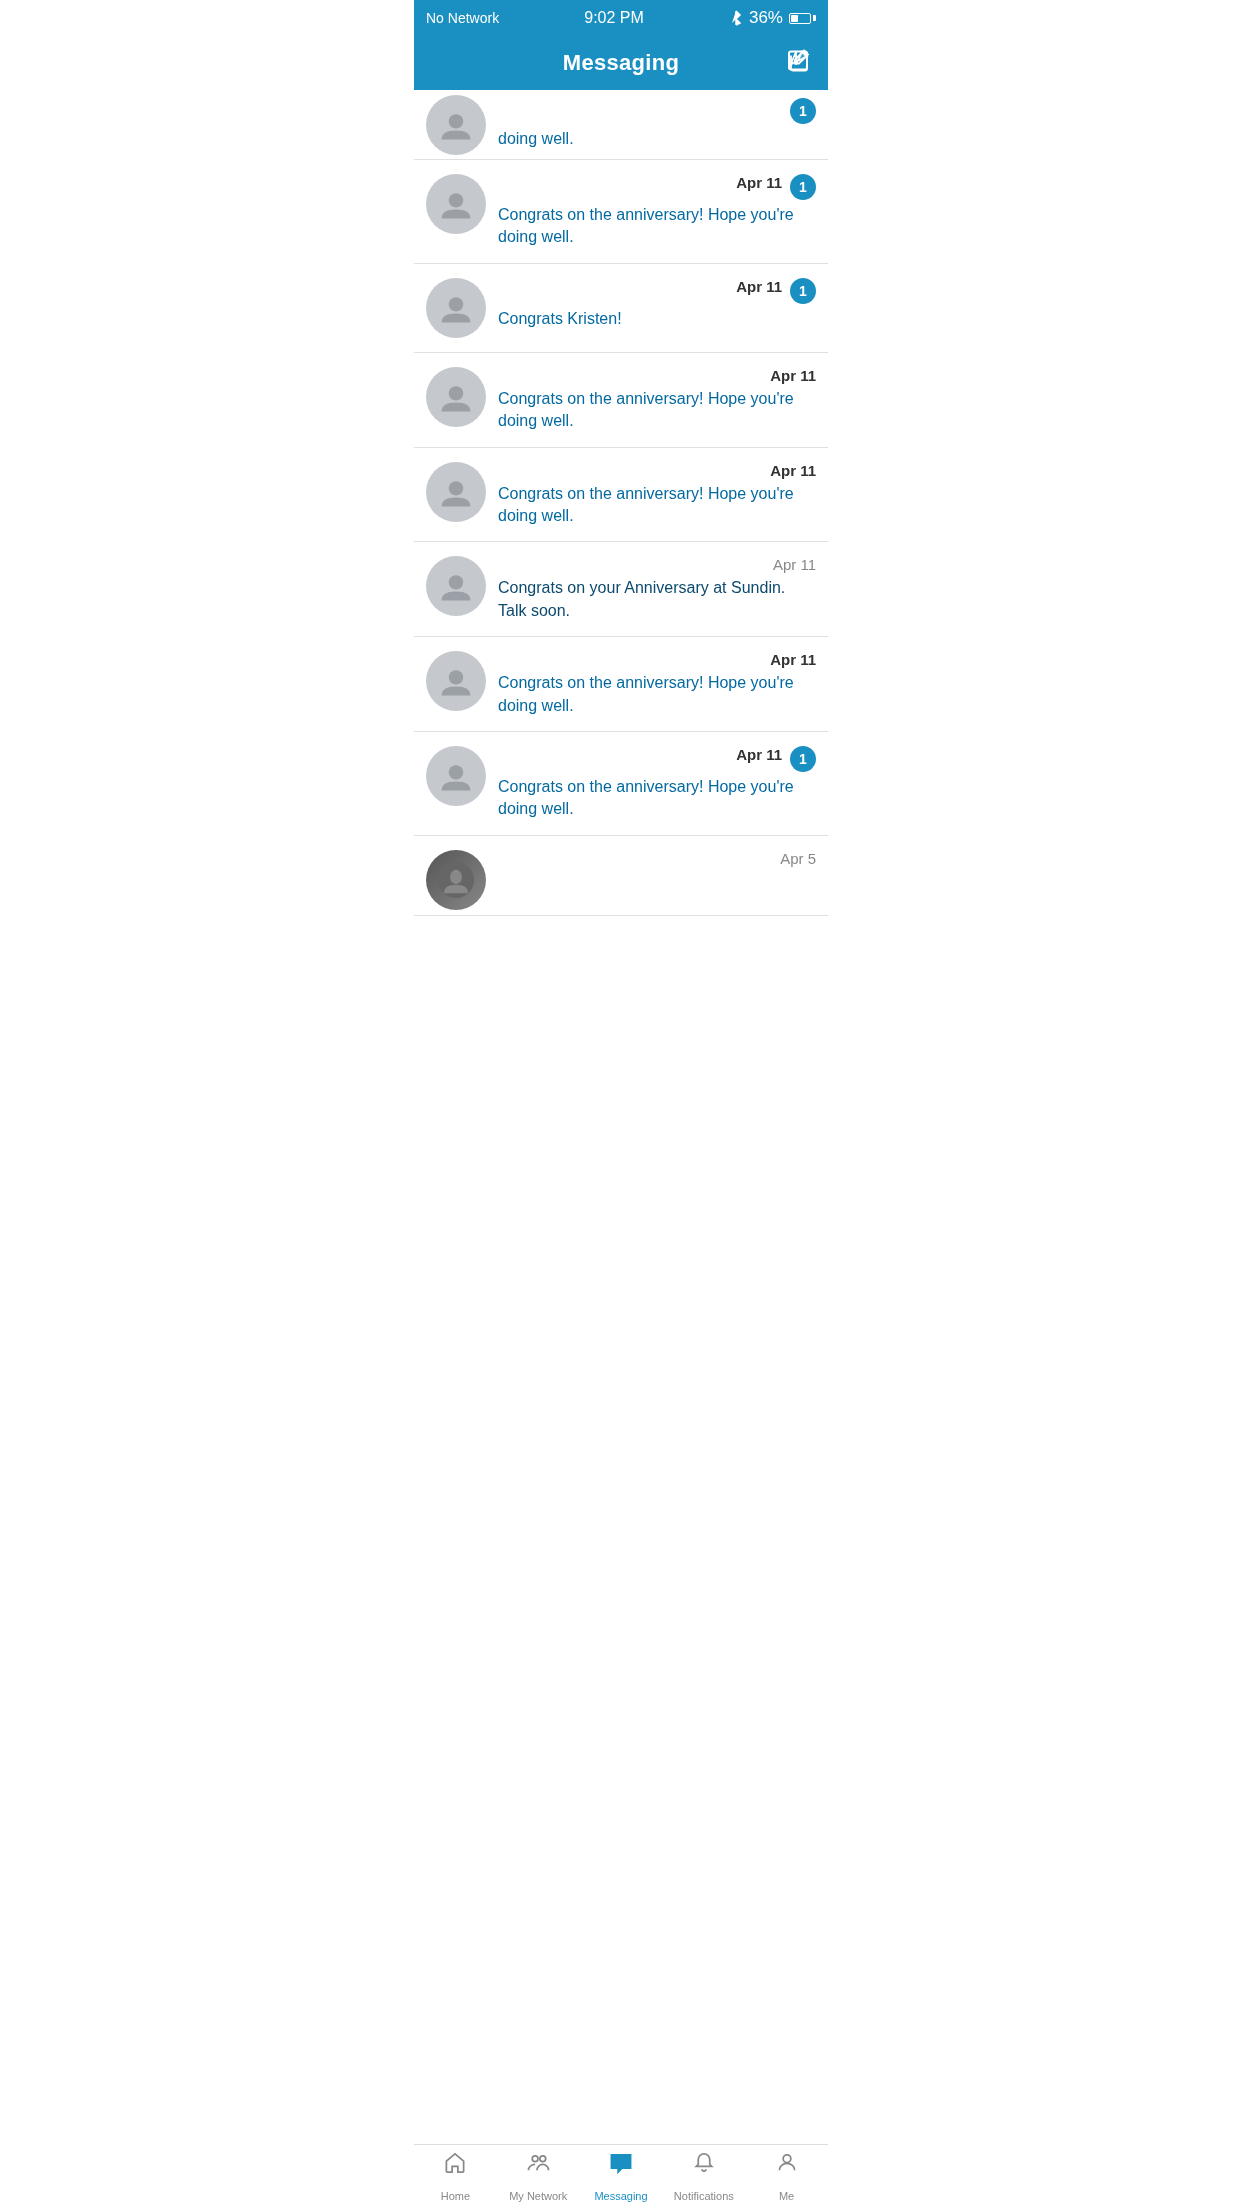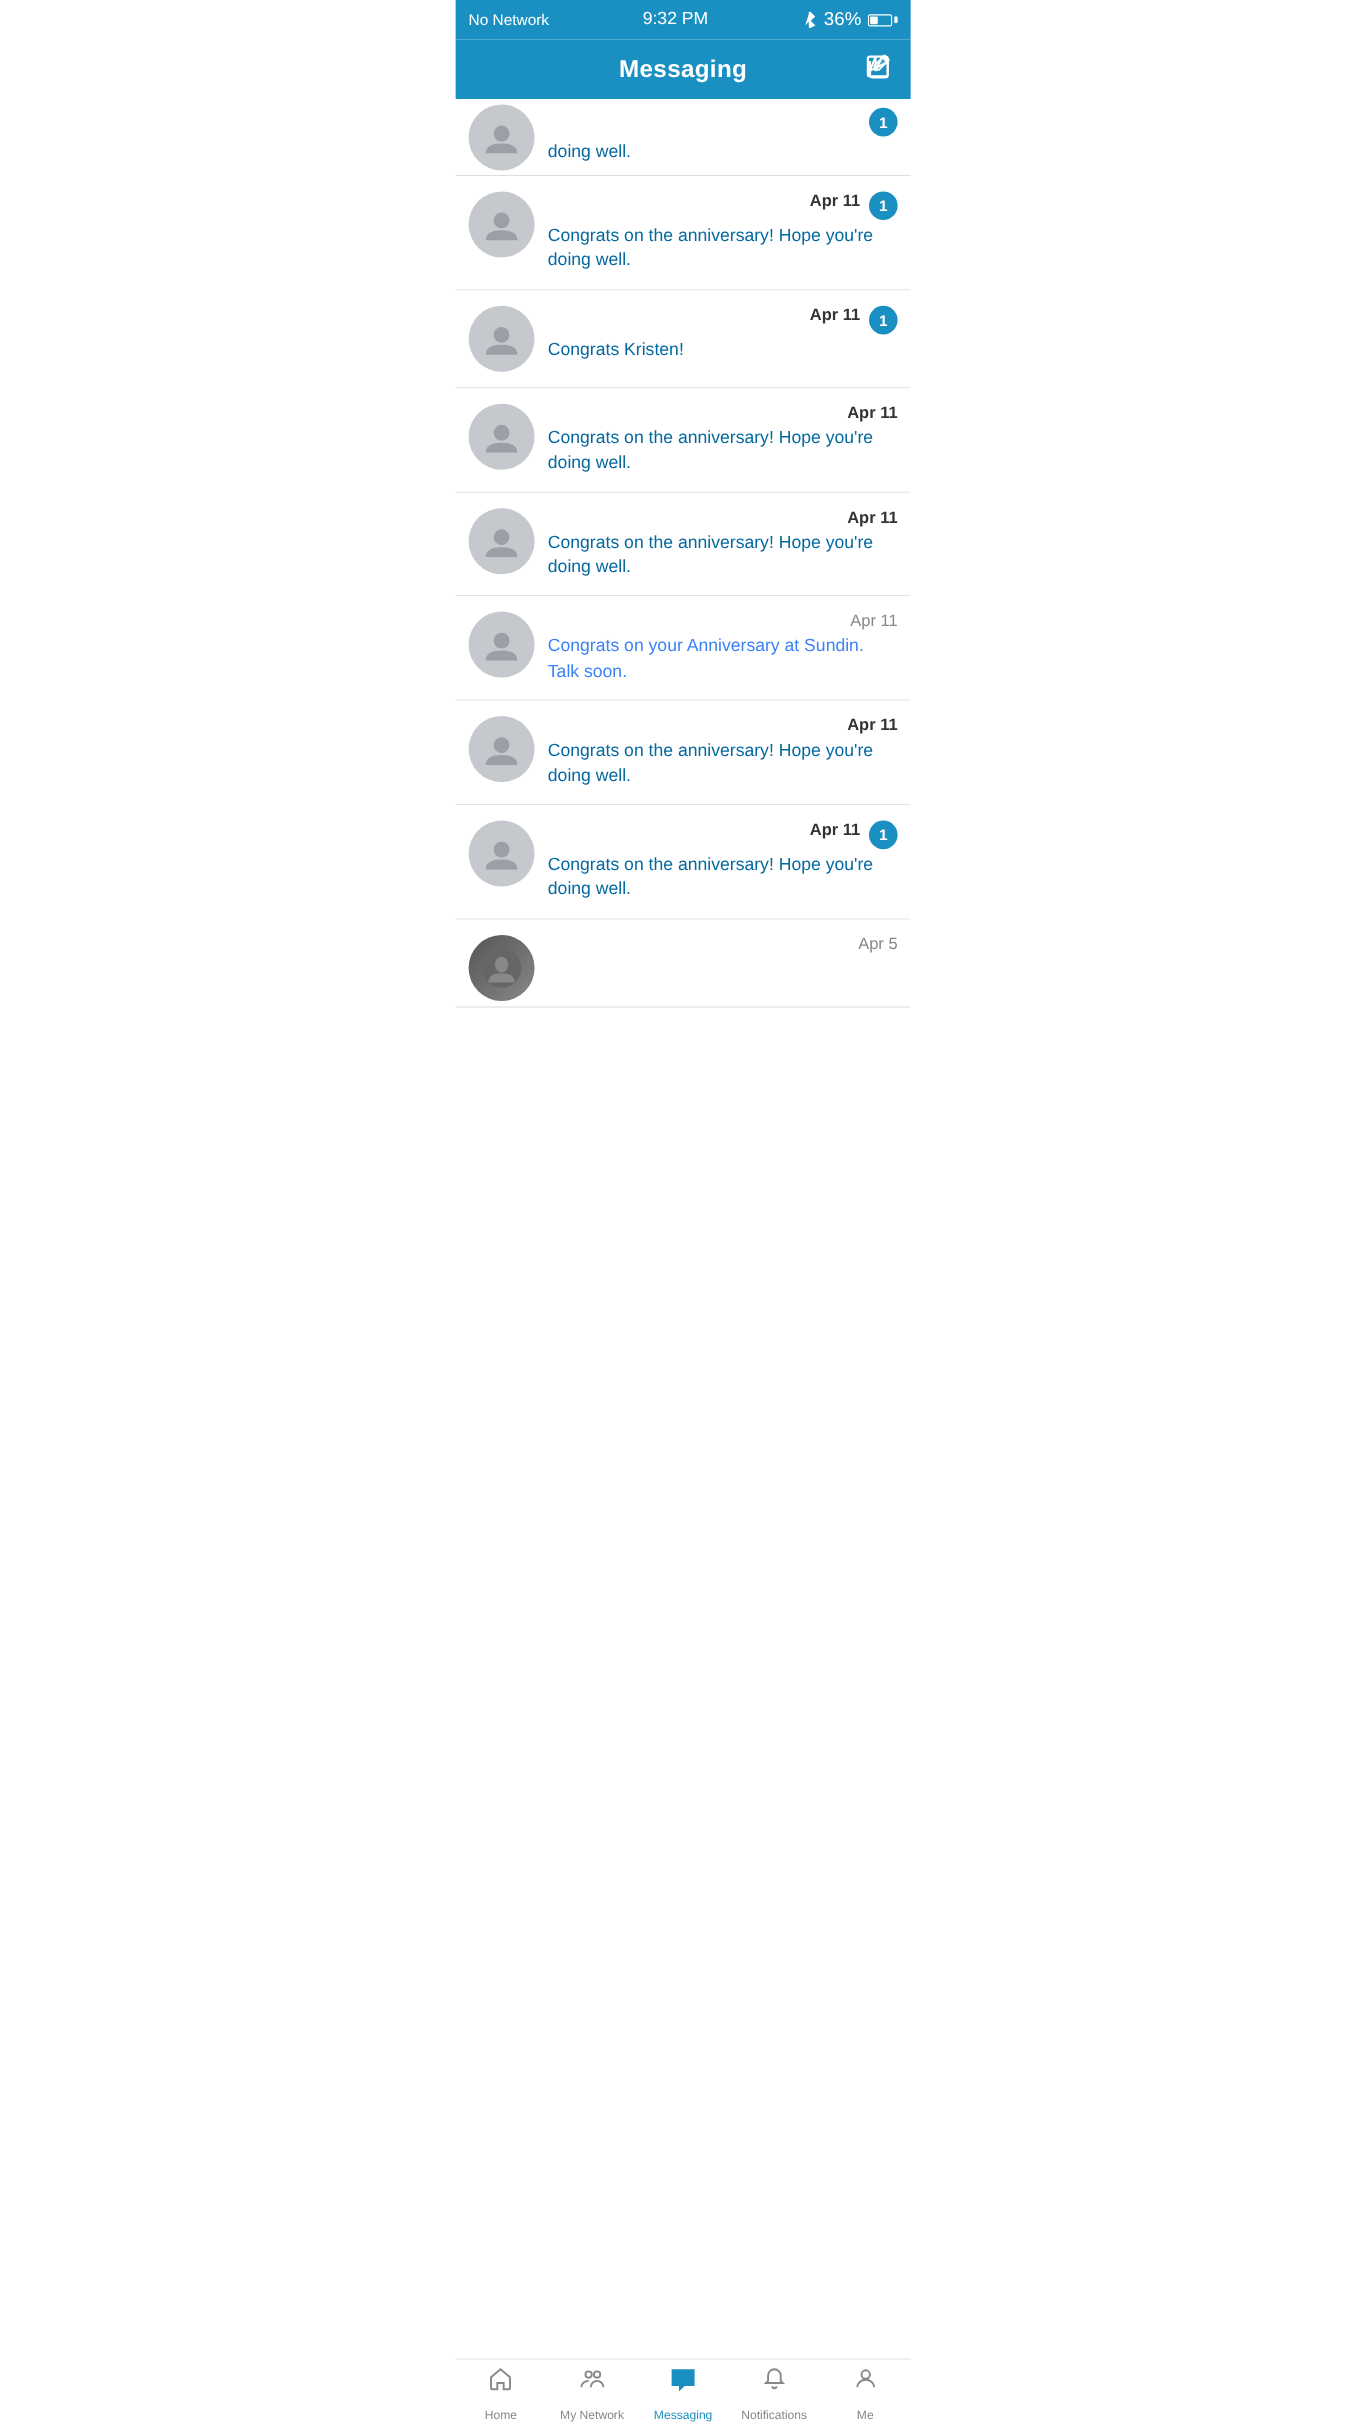--- a/index.html
+++ b/index.html
@@ -228,21 +228,21 @@
 
     .content-area {
       padding-bottom: 64px;
     }
   </style>
 </head>
 <body>
 
 <div class="status-bar">
   <span class="status-bar-left">No Network</span>
-  <span class="status-bar-center">9:32 PM</span>
+  <span class="status-bar-center">9:02 PM</span>
   <div class="status-bar-right">
 
     <svg width="14" height="16" viewBox="0 0 14 16" fill="white">
       <path d="M7 1L11 5L7 9L11 13L7 15V9L3 13M7 9L3 5"></path>
       <path d="M7 1V15M7 1L11 5L7 9M7 9L11 13L7 15" stroke="white" stroke-width="1.5" fill="none"></path>
     </svg>
     <span>36%</span>
     <div class="battery-icon">
       <div class="battery-body">
         <div class="battery-fill"></div>
@@ -349,21 +349,21 @@
     <div class="avatar">
       <svg viewBox="0 0 40 40">
         <circle cx="20" cy="16" r="8" fill="#9aa0a6"></circle>
         <path d="M4 36 Q4 26 20 26 Q36 26 36 36" fill="#9aa0a6"></path>
       </svg>
     </div>
     <div class="message-content">
       <div class="message-meta">
         <span class="message-date read">Apr 11</span>
       </div>
-      <div class="message-text" style="color:#3b82f6;">Congrats on your Anniversary at Sundin. Talk soon.</div>
+      <div class="message-text" style="color:#0c4a6e;">Congrats on your Anniversary at Sundin. Talk soon.</div>
     </div>
   </div>
 
   <div class="message-item">
     <div class="avatar">
       <svg viewBox="0 0 40 40">
         <circle cx="20" cy="16" r="8" fill="#9aa0a6"></circle>
         <path d="M4 36 Q4 26 20 26 Q36 26 36 36" fill="#9aa0a6"></path>
       </svg>
     </div>

